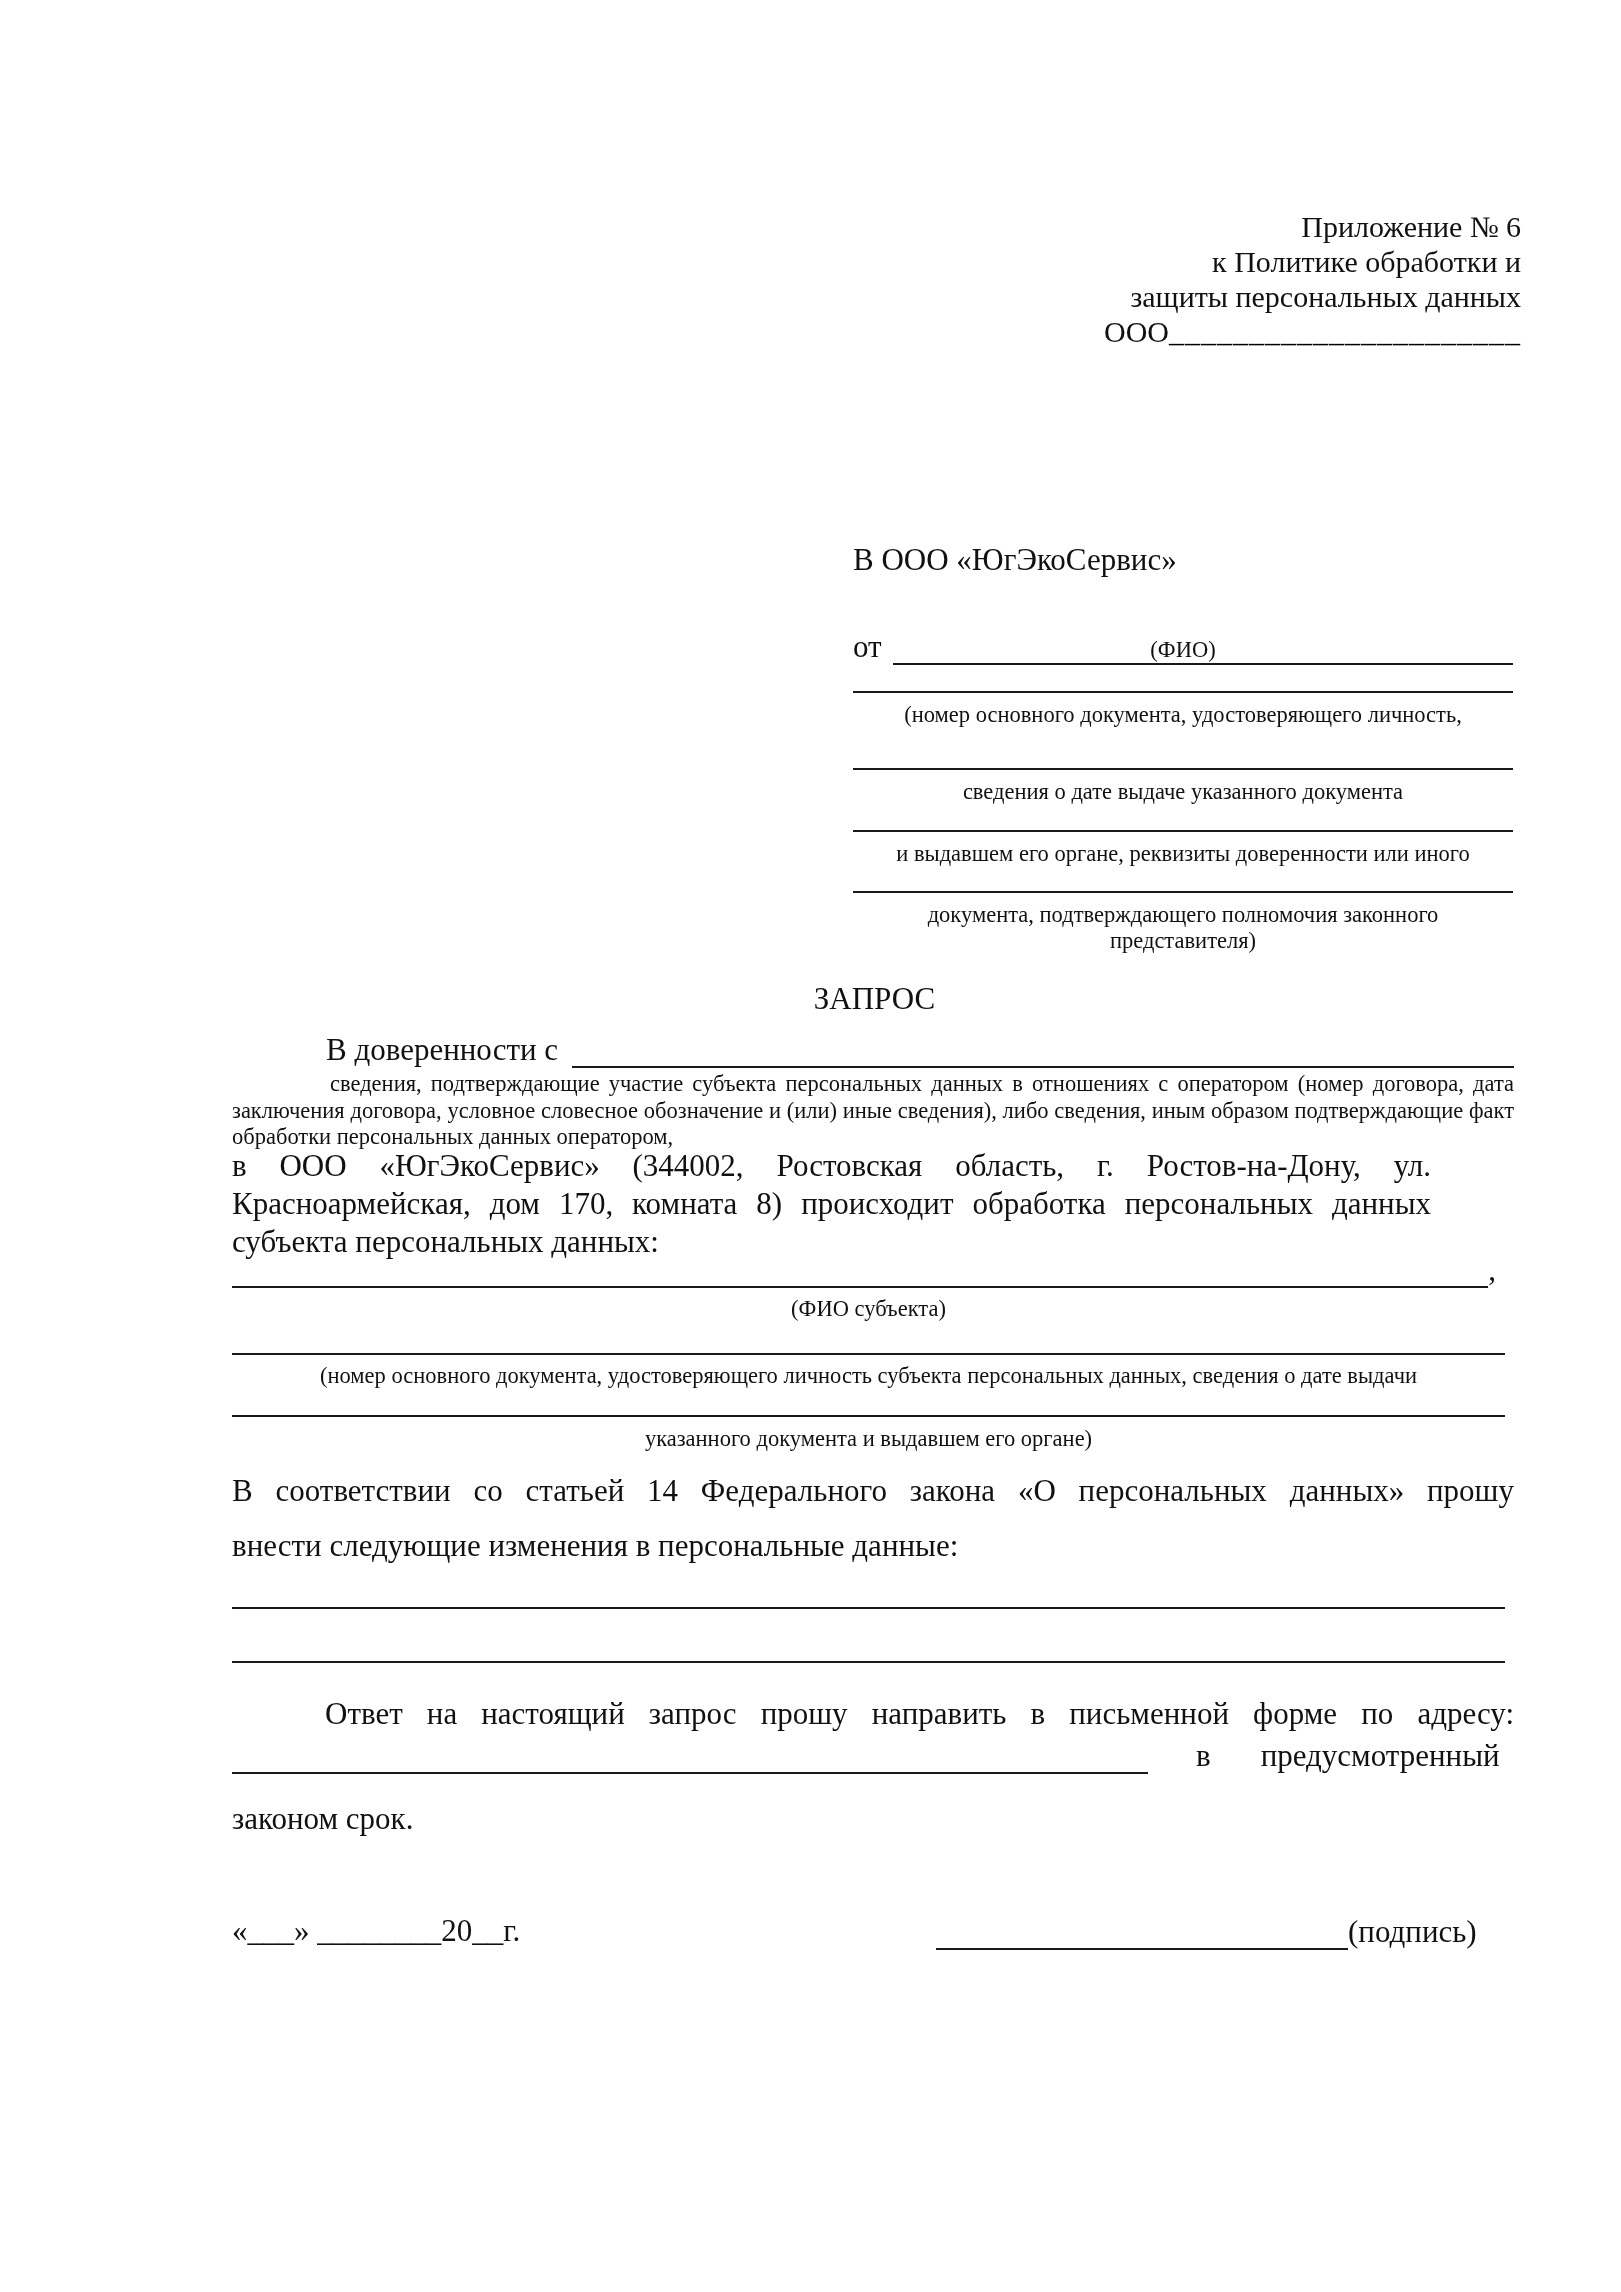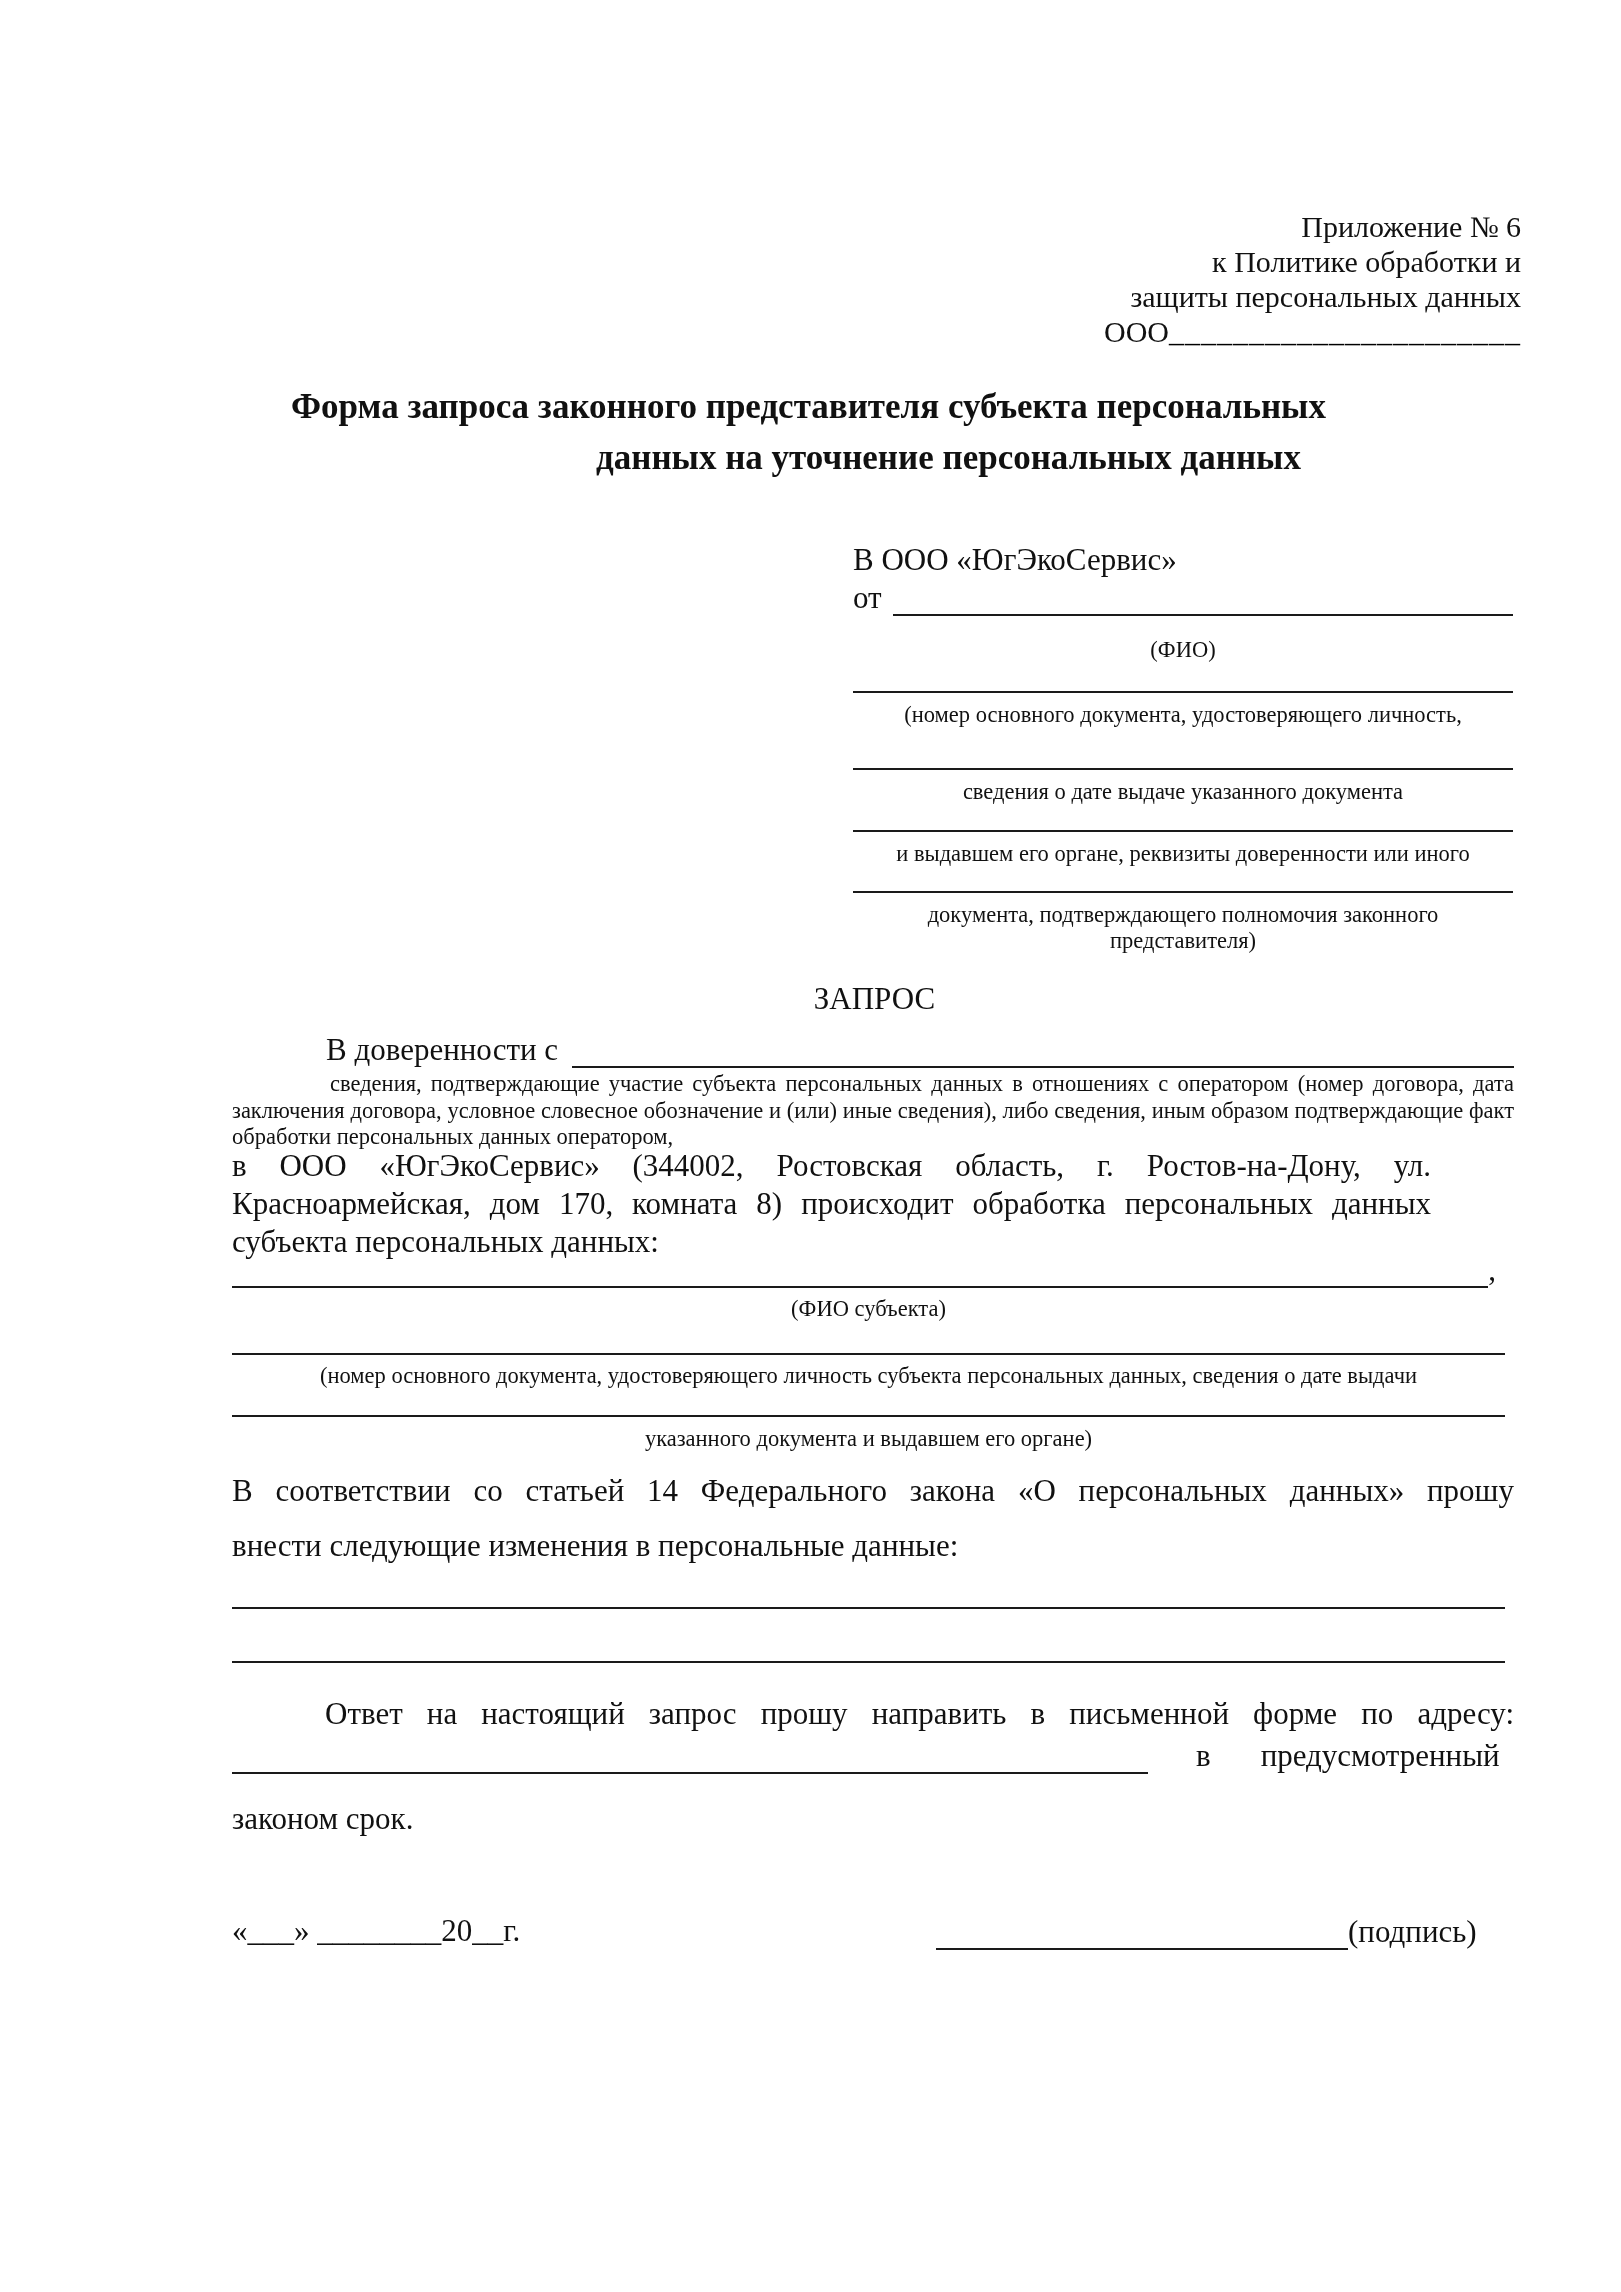--- a/index.html
+++ b/index.html
@@ -31,28 +31,24 @@
 
 <div class="page">
 
   <div class="abs appendix" style="left:1090px;top:209px;width:431px;text-align:right;">
     <div>Приложение № 6</div>
     <div>к Политике обработки и</div>
     <div>защиты персональных данных</div>
     <div><span>ООО</span><span class="ooo-blank">______________________</span></div>
   </div>
 
-  <div class="abs title" style="left:235px;top:381px;width:1147px;">
-    <div>Форма запроса законного представителя субъекта персональных</div>
-    <div style="position:relative;left:140px;">данных на уточнение персональных данных</div>
-  </div>
 
   <div class="abs body-text" style="left:853px;top:542px;">В ООО «ЮгЭкоСервис»</div>
 
-  <div class="abs row body-text" style="left:853px;top:581px;width:660px;height:35px;">
+  <div class="abs row body-text" style="left:853px;top:630px;width:660px;height:35px;">
     <span>от</span>
     <span class="fill uline" style="margin-left:11.8px;height:100%;"></span>
   </div>
   <div class="abs small-text cap" style="left:853px;top:637px;width:660px;">(ФИО)</div>
 
   <div class="abs uline" style="left:853px;top:689px;width:660px;height:2px;border-bottom-width:2px;"></div>
   <div class="abs small-text cap" style="left:853px;top:702px;width:660px;">(номер основного документа, удостоверяющего личность,</div>
 
   <div class="abs uline" style="left:853px;top:766px;width:660px;height:2px;"></div>
   <div class="abs small-text cap" style="left:853px;top:779px;width:660px;">сведения о дате выдаче указанного документа</div>

